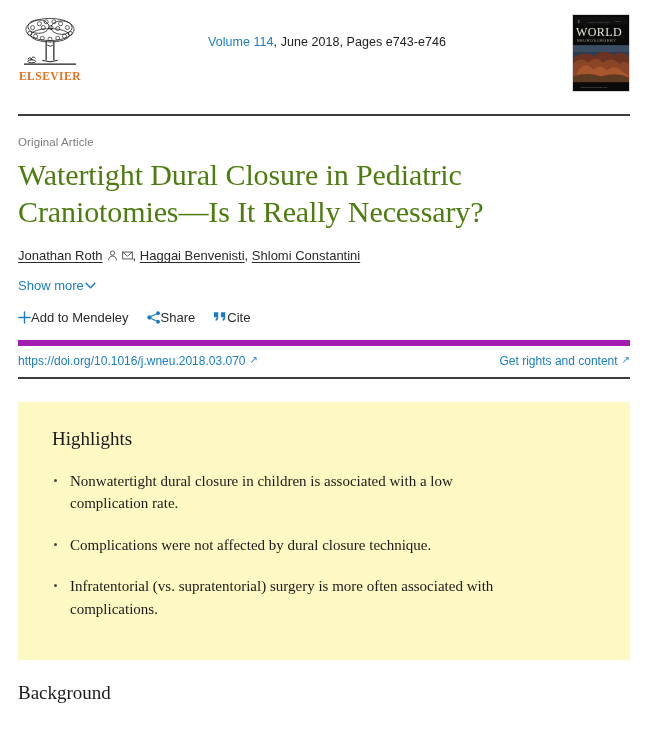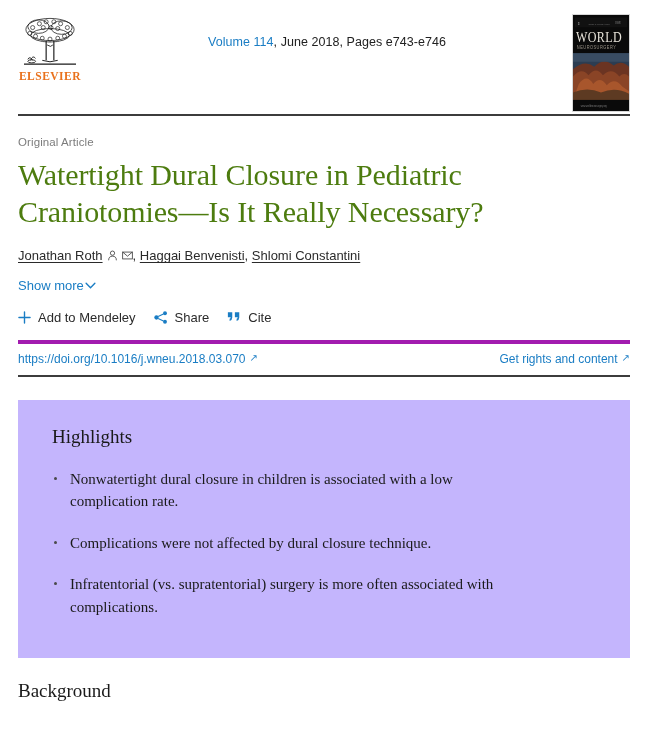--- a/index.html
+++ b/index.html
@@ -62,21 +62,21 @@
   .journal-issue {
     margin-top: 7px;
     font-size: 12.5px;
     color: #212121;
     letter-spacing: 0.05px;
   }
   .journal-issue a { color: #1a7dc4; text-decoration: none; }
   .cover-thumb {
     flex: 0 0 58px;
     width: 58px;
-    height: 98px;
+    height: 78px;
     position: relative;
     overflow: hidden;
     background: #0d0d0d;
     border: 1px solid #d8d8d8;
     text-decoration: underline;
   }
   .cover-svg { display:block; width:100%; height:100%; }
 
   .rule-dark {
     border: none;
@@ -139,52 +139,51 @@
   .action-row {
     margin-top: 16px;
     display: flex;
     align-items: center;
     gap: 18px;
     font-size: 13px;
   }
   .action-item {
     display: inline-flex;
     align-items: center;
-    gap: 7px;
     color: #2a2a2a;
     cursor: pointer;
     white-space: nowrap;
   }
   .act-ic { display:inline-block; }
 
   
   .doi-row {
     margin-top: 15px;
-    border-top: 4px solid #a21caf;
+    border-top: 6px solid #a21caf;
     border-bottom: 2px solid #3c3c3c;
     padding: 8px 0 9px 0;
     display: flex;
     align-items: flex-start;
     justify-content: space-between;
     font-size: 12px;
   }
   .doi-link, .rights-link {
     color: #1a7dc4;
     text-decoration: none;
     display: inline-flex;
     align-items: center;
     gap: 4px;
     cursor: pointer;
   }
   .ext-arrow { font-size: 10px; line-height: 1; display:inline-block; transform: translateY(-1px); }
 
   
   .highlights-box {
     margin-top: 23px;
-    background: #c4b5fd;
+    background: #fef9c3;
     padding: 26px 34px 30px 34px;
     min-height: 258px;
   }
   .highlights-title {
     font-family: "Liberation Serif", serif;
     font-size: 19px;
     font-weight: 400;
     color: #1a1a1a;
     margin: 0 0 20px 0;
   }

